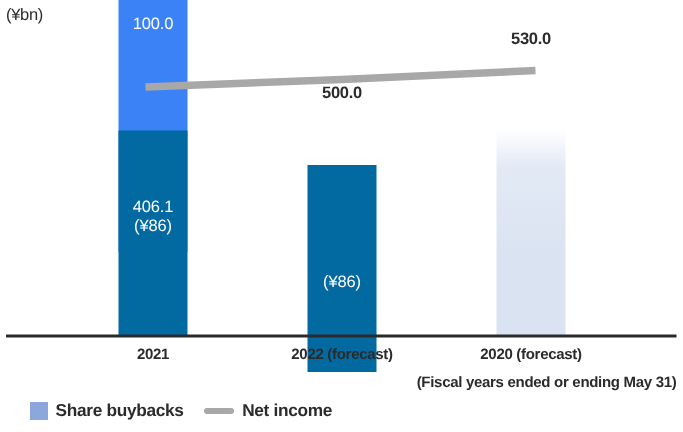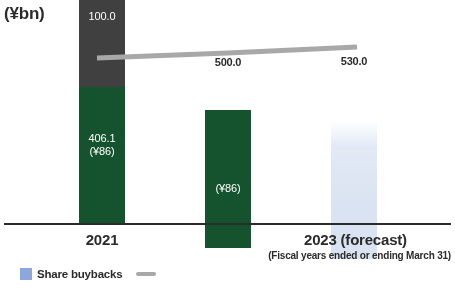--- a/index.html
+++ b/index.html
@@ -18,22 +18,22 @@
   #chart-root {
     position: absolute;
     left: 0; top: 0;
     width: 455px;
     height: 288px;
   }
   .axis-unit-label {
     position: absolute;
     left: 4px;
     top: 4px;
-    font-size: 17px;
-    font-weight: 700;
+    font-size: 11px;
+    font-weight: 400;
     color: #2b2b2b;
     letter-spacing: -0.2px;
   }
   .plot-area {
     position: absolute;
     left: 0;
     top: 0;
     width: 455px;
     height: 225px;
   }
@@ -48,24 +48,24 @@
   .bar {
     position: absolute;
     bottom: 0;
   }
   .bar-col {
     position: absolute;
     top: 0;
     height: 225px;
   }
   .seg-buyback {
-    background: #404040;
+    background: #3b82f6;
   }
   .seg-dividend {
-    background: #14532d;
+    background: #0369a1;
   }
   .seg-forecast {
     background: linear-gradient(to bottom, #ffffff 0%, #e3eaf6 18%, #dae3f1 60%, #dae3f1 100%);
   }
   .seg-label {
     position: absolute;
     width: 100%;
     text-align: center;
     color: #ffffff;
     font-size: 11px;
@@ -87,21 +87,21 @@
     left: 0;
     top: 0;
     width: 455px;
     height: 225px;
     pointer-events: none;
   }
   .x-tick-label {
     position: absolute;
     top: 231px;
     text-align: center;
-    font-size: 15px;
+    font-size: 10px;
     font-weight: 700;
     color: #2b2b2b;
     white-space: nowrap;
     letter-spacing: -0.2px;
   }
   .footnote {
     position: absolute;
     right: 4px;
     top: 250px;
     font-size: 10px;
@@ -166,41 +166,43 @@
       </div>
     </div>
 
     <div class="bar-col" style="left:205px; width:46px;margin-top:24px;">
       <div class="value-label" style="left:-12px; top:32px; width:70px;">500.0</div>
       <div class="bar seg-dividend" style="left:0; width:46px; height:138px; bottom:1px;">
         <div class="seg-label" style="top:72px;">(¥86)</div>
       </div>
     </div>
 
-    <div class="bar-col" style="left:331px; width:46px;margin-top:35px;">
+    <div class="bar-col" style="left:331px; width:46px;">
       <div class="value-label" style="left:-12px; top:20px; width:70px;">530.0</div>
       <div class="bar seg-forecast" style="left:0; width:46px; height:138px; bottom:1px;"></div>
     </div>
 
     <svg class="netincome-line" viewBox="0 0 455 225" preserveAspectRatio="none">
       <polyline points="97,58 228,53 357,47" fill="none" stroke="#a8a8a8" stroke-width="5" stroke-linecap="butt" stroke-linejoin="round"></polyline>
     </svg>
 
   </div>
 
   <div class="baseline-axis"></div>
 
   <div class="x-tick-label" style="left:62px; width:80px;">2021</div>
-  <div class="x-tick-label" style="left:304px; width:100px;">2023 (forecast)</div>
-
-  <div class="footnote">(Fiscal years ended or ending March 31)</div>
+  <div class="x-tick-label" style="left:178px; width:100px;">2022 (forecast)</div>
+  <div class="x-tick-label" style="left:304px; width:100px;">2020 (forecast)</div>
+
+  <div class="footnote">(Fiscal years ended or ending May 31)</div>
 
   <div class="legend">
     <div class="legend-item">
       <span class="legend-swatch buyback"></span>
       <span class="legend-text">Share buybacks</span>
     </div>
     <div class="legend-item">
       <span class="legend-swatch netincome"></span>
+      <span class="legend-text">Net income</span>
     </div>
   </div>
 
 </div>
 
 </body></html>

